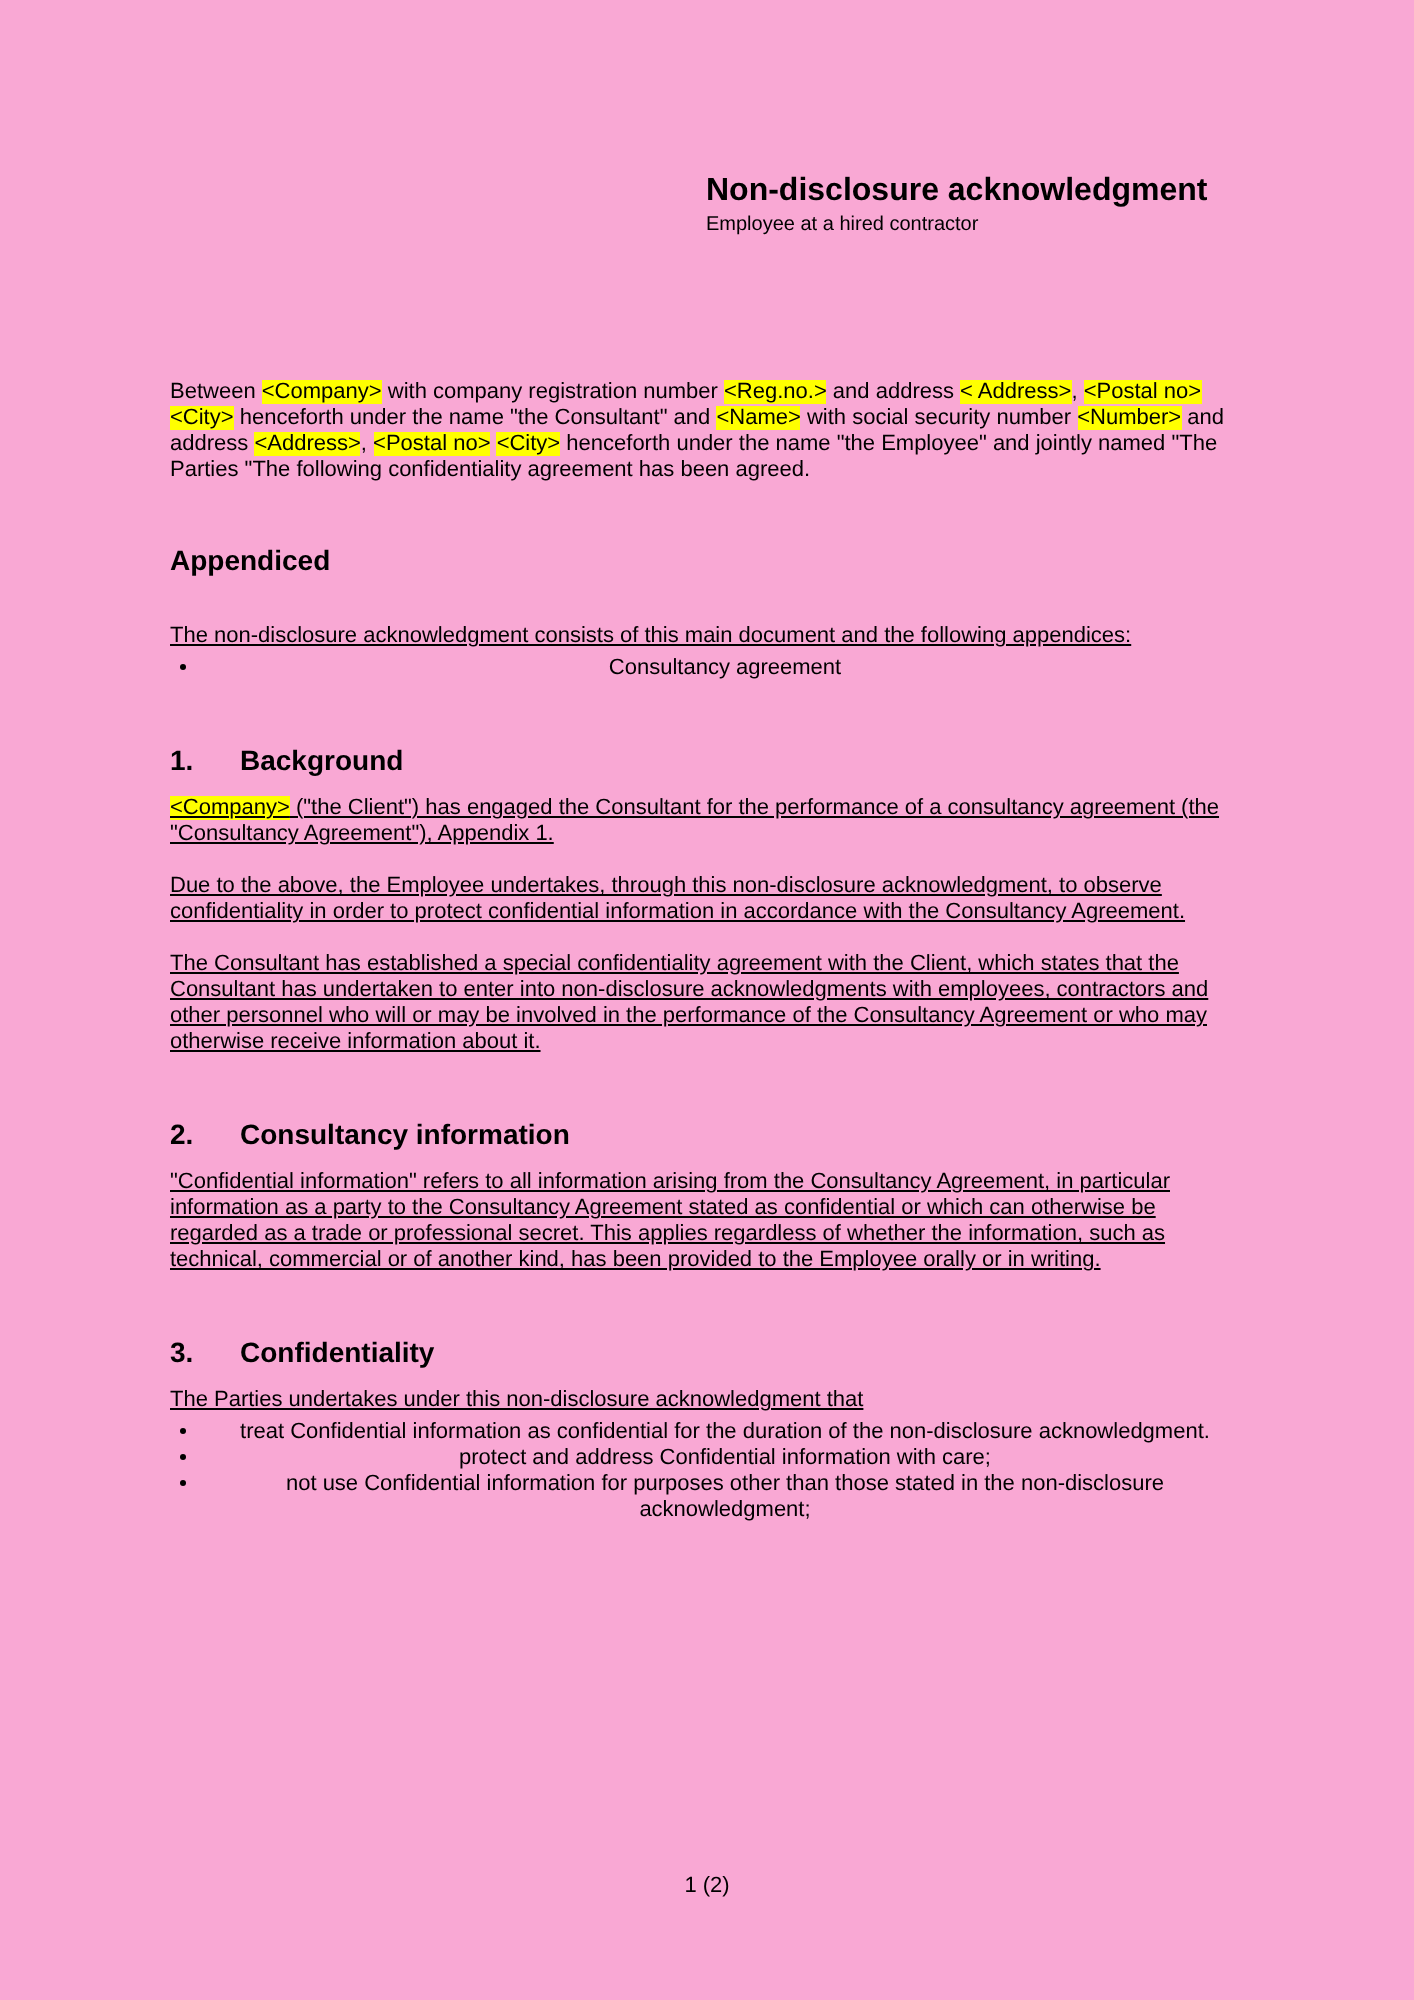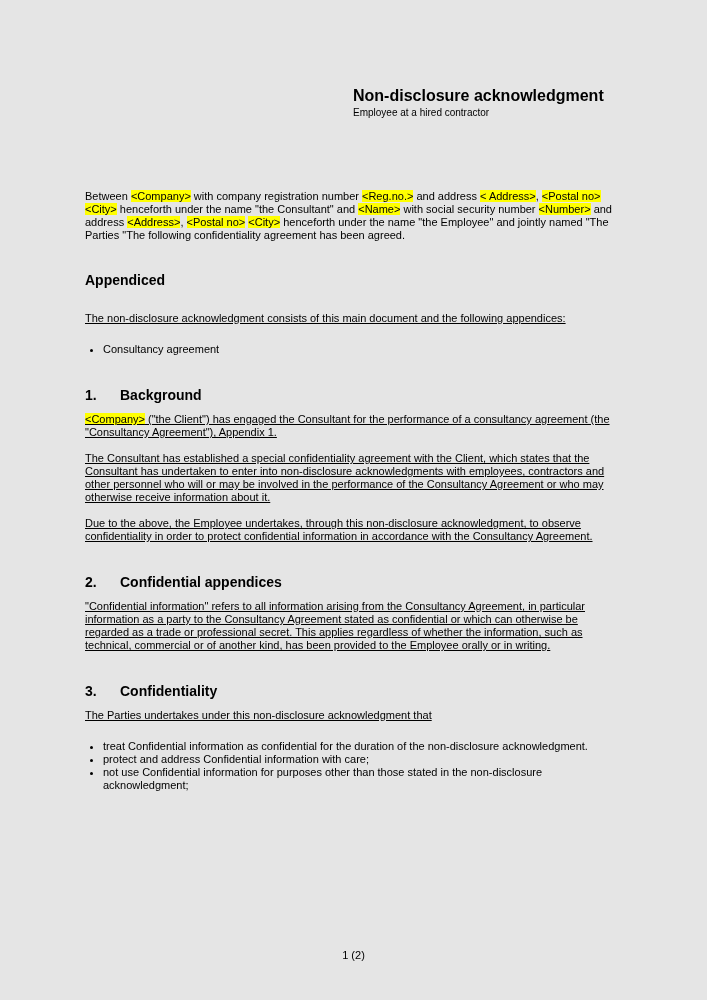--- a/index.html
+++ b/index.html
@@ -1,21 +1,21 @@
 <!DOCTYPE html>
 <html><head>
 <meta charset="utf-8">
 <style>
   * { margin:0; padding:0; box-sizing:border-box; }
   html,body { background:#ffffff; }
   .page {
     position:relative;
     width:707px; height:1000px;
     margin:0 auto;
-    background:#e5e5e5;
+    background:#f9a8d4;
     color:#000000;
     font-family:"Liberation Sans","DejaVu Sans",sans-serif;
     font-size:11px; line-height:13px;
     overflow:hidden;
   }
   .content { padding:86px 85px 0 85px; }
   .title-block { margin-left:268px; }
   .doc-title { font-size:16px; line-height:19px; font-weight:bold; }
   .doc-subtitle { font-size:10px; line-height:16px; font-weight:normal; }
   .intro { margin-top:69px; }
@@ -24,25 +24,25 @@
   h2.plain-heading {
     font-size:14px; line-height:17px; font-weight:bold;
     margin-top:30px; margin-bottom:23px;
   }
   .sec-heading {
     display:flex;
     font-size:14px; line-height:17px; font-weight:bold;
     margin-top:31px; margin-bottom:9px;
   }
   .sec-num { width:35px; flex:0 0 35px; }
-  ul.bullets { margin:18px 0 13px 0; padding-left:18px; list-style:disc outside; }
+  ul.bullets { margin:3px 0 13px 0; padding-left:18px; list-style:disc outside;text-align:center; }
   ul.bullets li { margin:0; }
   .hl { background:#ffff00; }
   .footer {
-    position:absolute; left:0; bottom:38px;
+    position:absolute; left:0; bottom:50px;
     width:100%; text-align:center;
     font-size:11px; line-height:13px;
   }
 </style>
 </head>
 <body>
 
 <div class="page">
   <div class="content">
 
@@ -57,26 +57,26 @@
     <p class="body-para first-after-heading">The non-disclosure acknowledgment consists of this main document and the following appendices:</p>
     <ul class="bullets">
       <li>Consultancy agreement</li>
     </ul>
 
     <div class="sec-heading">
       <span class="sec-num">1.</span>
       <span>Background</span>
     </div>
     <p class="body-para first-after-heading"><span class="hl">&lt;Company&gt;</span><span> ("the Client") has engaged the Consultant for the performance of a consultancy agreement (the "Consultancy Agreement"), Appendix 1.</span></p>
+    <p class="body-para">Due to the above, the Employee undertakes, through this non-disclosure acknowledgment, to observe confidentiality in order to protect confidential information in accordance with the Consultancy Agreement.</p>
     <p class="body-para">The Consultant has established a special confidentiality agreement with the Client, which states that the Consultant has undertaken to enter into non-disclosure acknowledgments with employees, contractors and other personnel who will or may be involved in the performance of the Consultancy Agreement or who may otherwise receive information about it.</p>
-    <p class="body-para">Due to the above, the Employee undertakes, through this non-disclosure acknowledgment, to observe confidentiality in order to protect confidential information in accordance with the Consultancy Agreement.</p>
 
     <div class="sec-heading">
       <span class="sec-num">2.</span>
-      <span>Confidential appendices</span>
+      <span>Consultancy information</span>
     </div>
     <p class="body-para first-after-heading">"Confidential information" refers to all information arising from the Consultancy Agreement, in particular information as a party to the Consultancy Agreement stated as confidential or which can otherwise be regarded as a trade or professional secret. This applies regardless of whether the information, such as technical, commercial or of another kind, has been provided to the Employee orally or in writing.</p>
 
     <div class="sec-heading">
       <span class="sec-num">3.</span>
       <span>Confidentiality</span>
     </div>
     <p class="body-para first-after-heading">The Parties undertakes under this non-disclosure acknowledgment that</p>
     <ul class="bullets">
       <li>treat Confidential information as confidential for the duration of the non-disclosure acknowledgment.</li>

